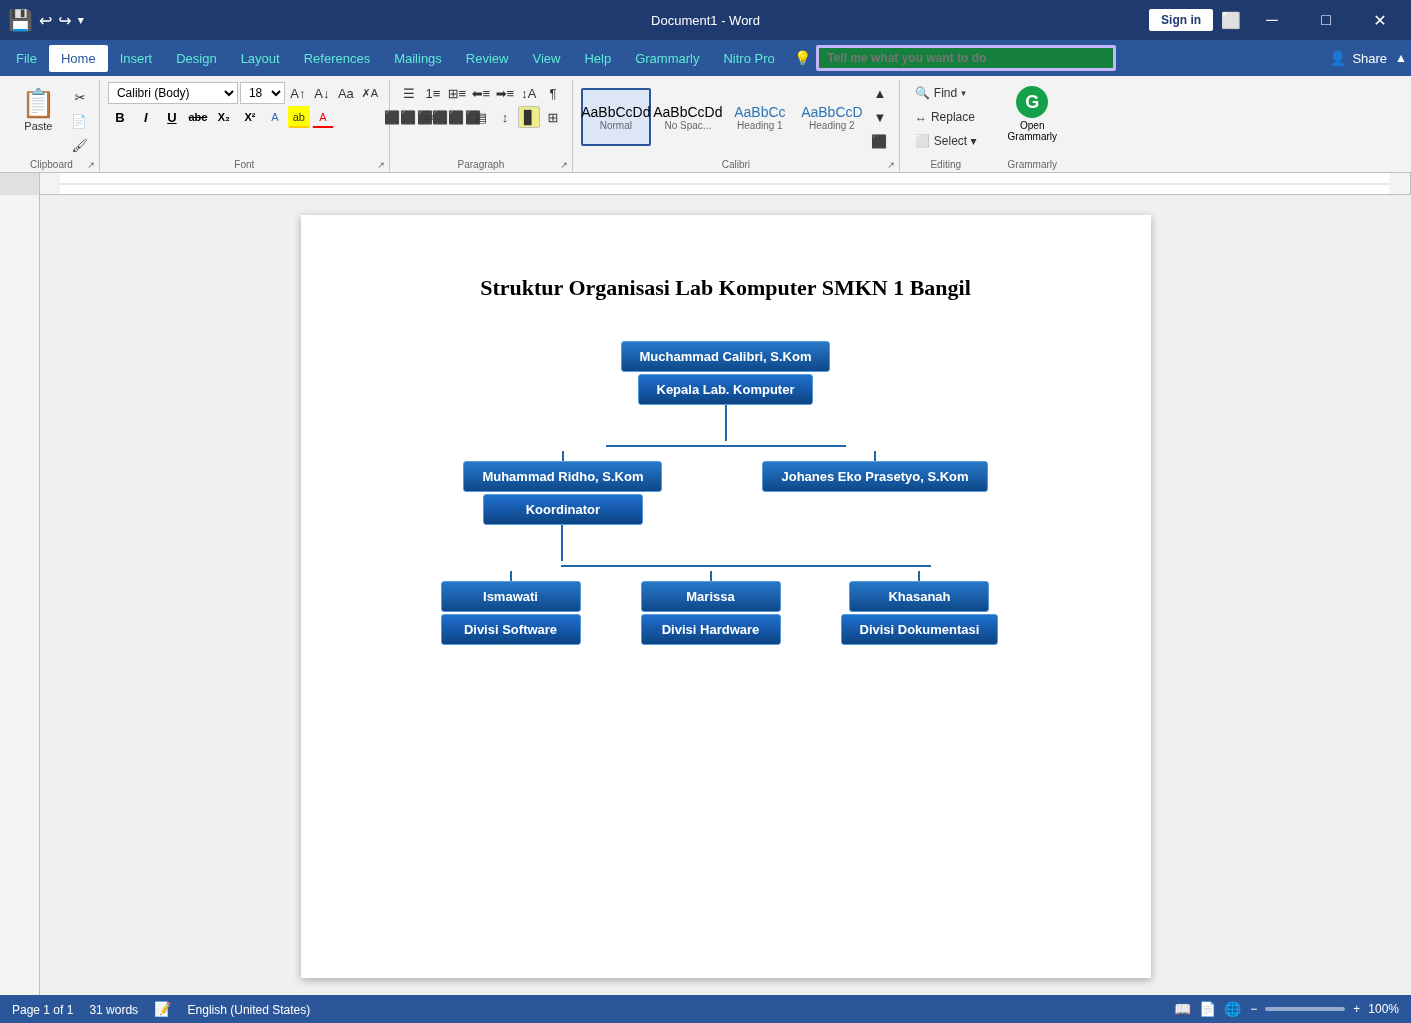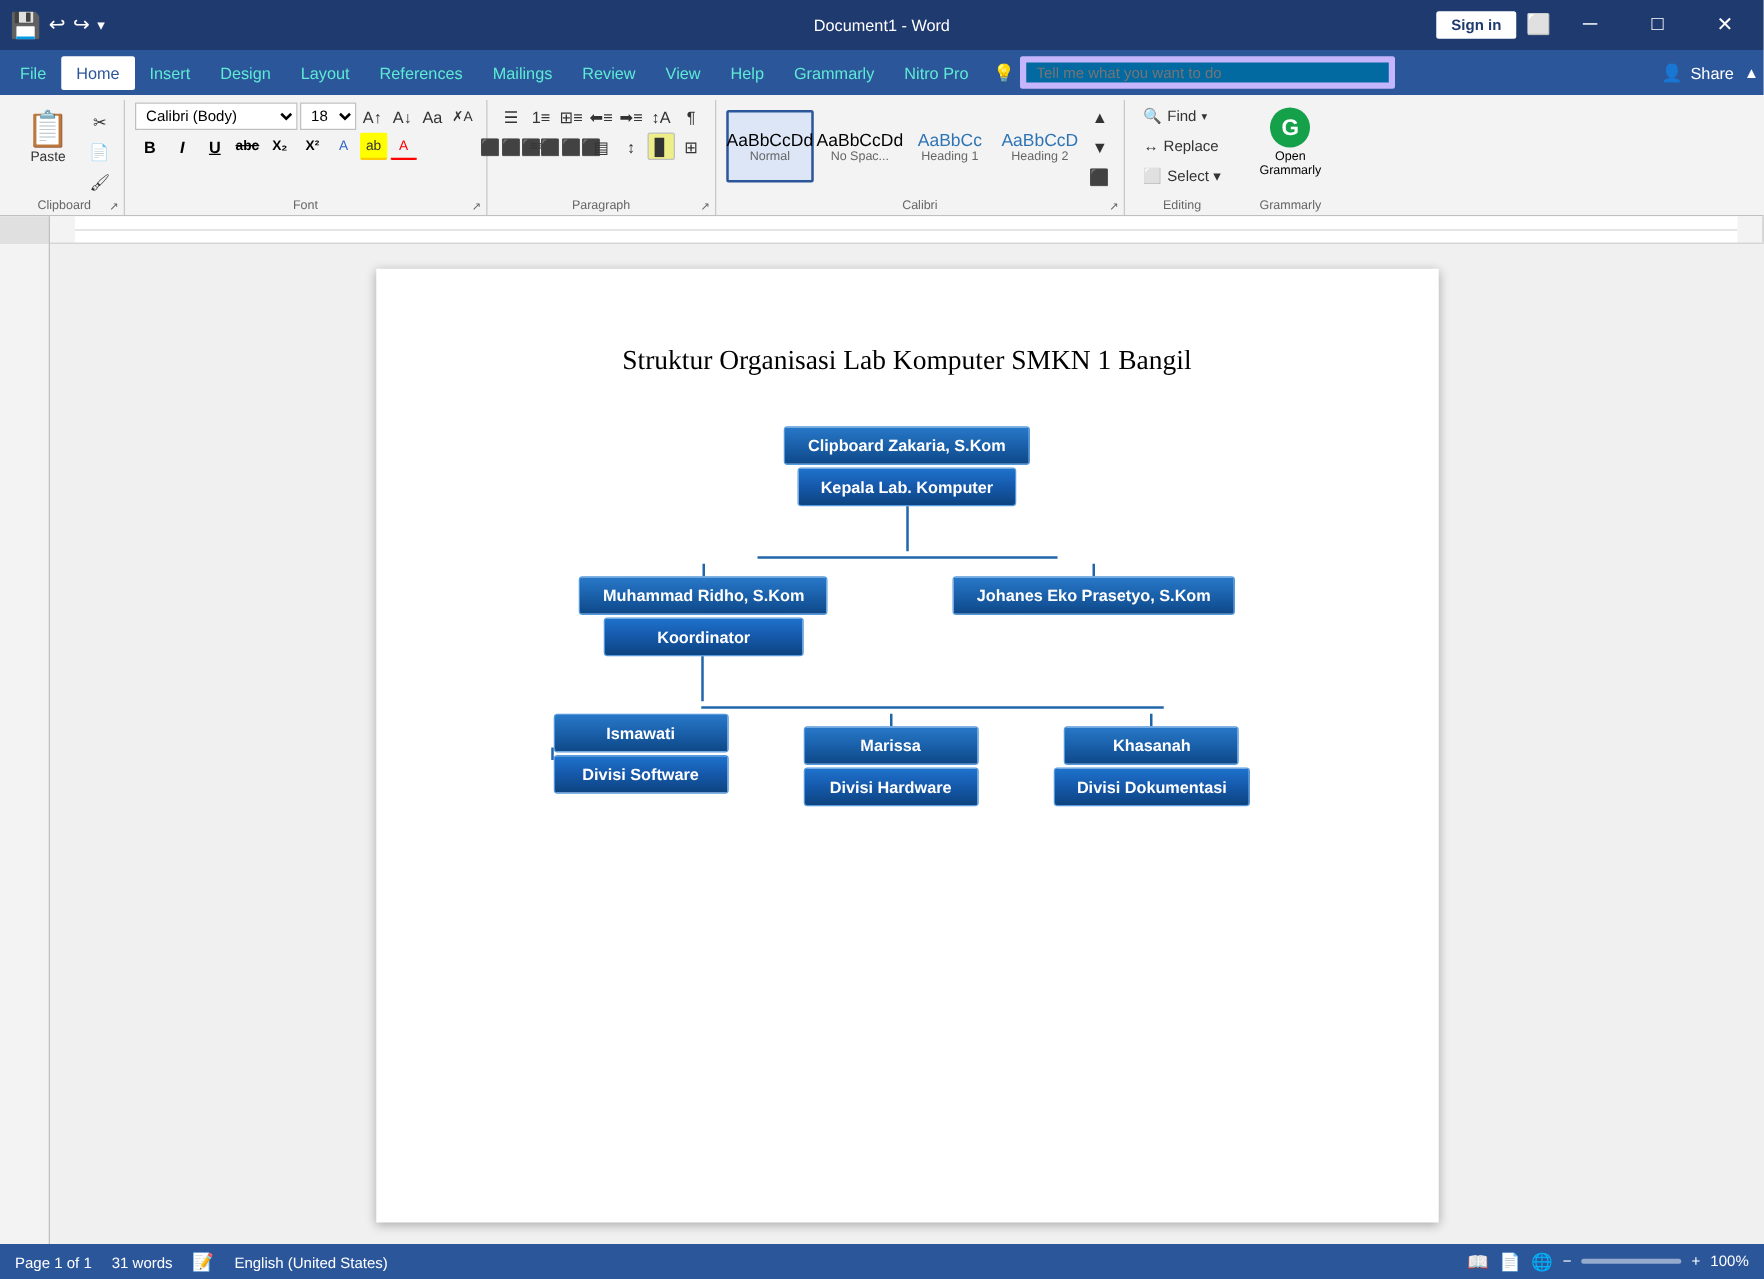--- a/index.html
+++ b/index.html
@@ -187,21 +187,21 @@
       width: 850px;
       min-height: 700px;
       box-shadow: 0 2px 8px rgba(0,0,0,0.3);
       padding: 60px 80px 60px 80px;
     }
 
     
     .doc-title {
       text-align: center;
       font-size: 22px;
-      font-weight: normal;
+      font-weight: bold;
       margin-bottom: 40px;
       color: black;
       font-family: 'Times New Roman', serif;
     }
 
     
     .status-bar {
       height: 28px;
       background: #2b579a;
       display: flex;
@@ -285,25 +285,26 @@
       margin-top: 2px;
       min-width: 160px;
     }
 
     .vline { width: 2px; background: #2266aa; }
 
     .tell-me {
       flex: 1;
       max-width: 300px;
       height: 26px;
-      border: 5px solid #c4b5fd;
+      border: 3px solid #c4b5fd;
       padding: 0 8px;
       font-size: 12px;
       border-radius: 2px;
-      background: #0369a1;
+      background: #15803d;
+      font-weight: bold;
     }
   </style>
 </head>
 <body>
 
 <div class="title-bar">
   <div class="title-bar-left">
     <span style="font-size:20px;">💾</span>
     <span style="font-size:16px; cursor:pointer;">↩</span>
     <span style="font-size:16px; cursor:pointer;">↪</span>
@@ -493,21 +494,21 @@
 <div class="doc-area" style="height: calc(100vh - 40px - 36px - 94px - 22px - 28px);">
   <div class="left-ruler" style="background:#f3f3f3; border-right: 1px solid #c0c0c0; min-width:40px;"></div>
   <div class="page-wrapper">
     <div class="page">
 
       <div class="doc-title">Struktur Organisasi Lab Komputer SMKN 1 Bangil</div>
 
       <div class="org-container">
 
         <div class="box-pair">
-          <div class="box-name">Clipboard Zakaria, S.Kom</div>
+          <div class="box-name">Muchammad Calibri, S.Kom</div>
           <div class="box-role">Kepala Lab. Komputer</div>
         </div>
 
         <div class="vline" style="height:36px;"></div>
 
         <div style="display:flex; flex-direction:column; align-items:center; width:100%;">
           <svg width="400" height="10">
             <line x1="80" y1="5" x2="320" y2="5" stroke="#2266aa" stroke-width="2"></line>
           </svg>
 
@@ -533,21 +534,21 @@
 
         <div style="display:flex; flex-direction:column; align-items:flex-start; width:100%; padding-left: 60px; margin-top:0;">
           <div class="vline" style="height:36px; margin-left: 120px;"></div>
 
           <svg width="540" height="10" style="margin-left:0;">
             <line x1="120" y1="5" x2="490" y2="5" stroke="#2266aa" stroke-width="2"></line>
           </svg>
 
           <div class="level-row" style="gap:30px; margin-top:0; width:540px; justify-content:flex-start;">
 
-            <div style="display:flex; flex-direction:row; align-items:center; margin-left:0;">
+            <div style="display:flex; flex-direction:column; align-items:center; margin-left:0;">
               <div class="vline" style="height:10px;"></div>
               <div class="box-pair">
                 <div class="box-name" style="min-width:140px;">Ismawati</div>
                 <div class="box-role" style="min-width:140px;">Divisi Software</div>
               </div>
             </div>
 
             <div style="display:flex; flex-direction:column; align-items:center; margin-left:30px;">
               <div class="vline" style="height:10px;"></div>
               <div class="box-pair">

